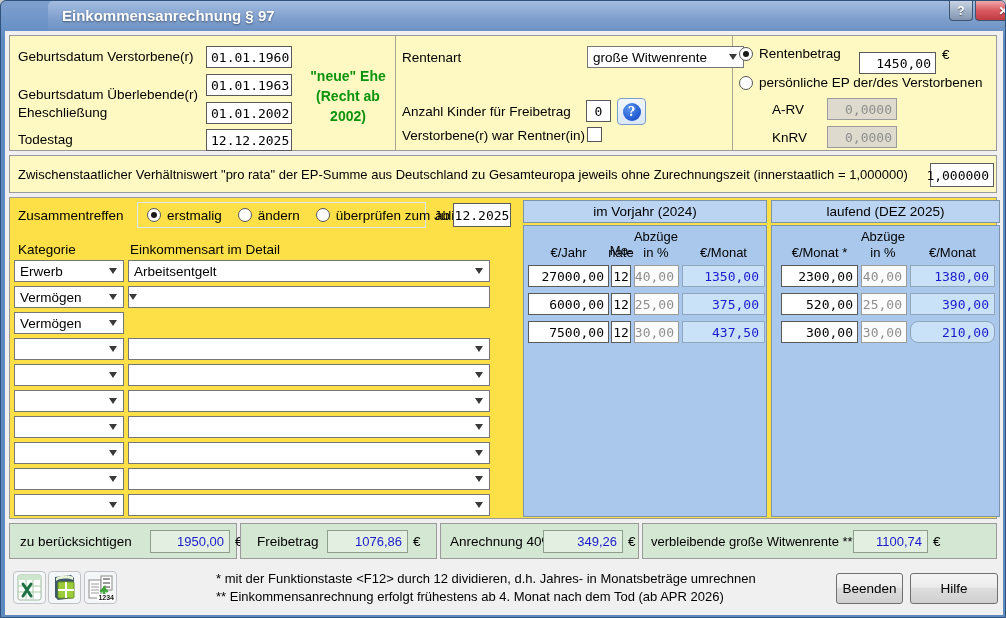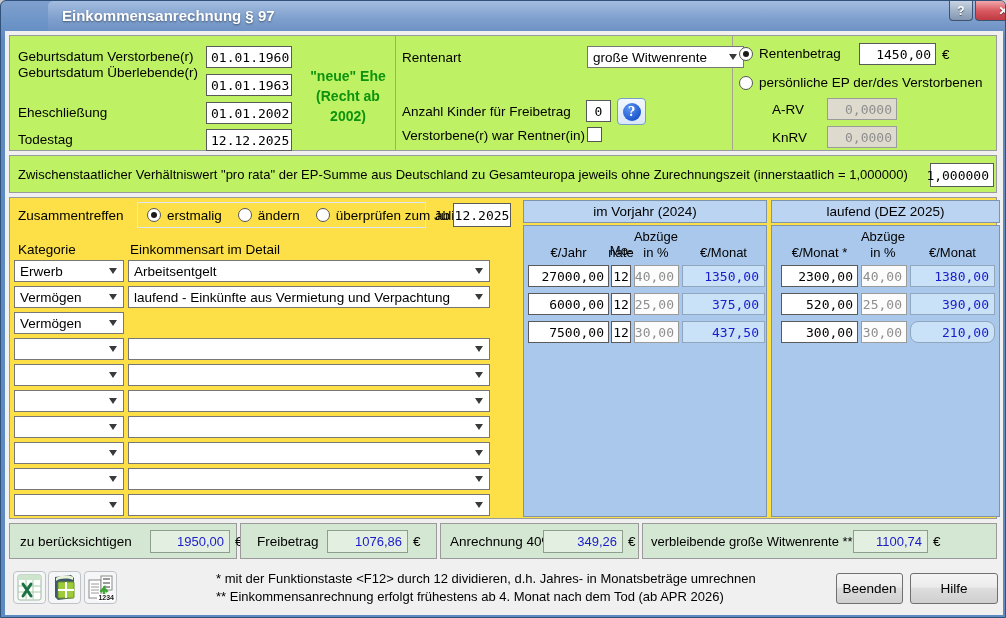--- a/index.html
+++ b/index.html
@@ -11,21 +11,21 @@
        border-radius:5px 5px 0 0;margin-left:47px;}
   .title-text{position:absolute;left:14px;top:6px;color:#fff;font-size:15px;font-weight:bold;
        text-shadow:0 1px 2px rgba(0,0,0,.45);white-space:nowrap;}
   .tb-btn{position:absolute;top:0;height:20px;box-sizing:border-box;border:1px solid #3E5370;border-top:none;
        border-radius:0 0 4px 4px;display:flex;align-items:center;justify-content:center;color:#fff;
        font-size:12px;font-weight:bold;text-shadow:0 1px 1px rgba(0,0,0,.5);cursor:default;}
   .help-btn{left:901px;width:24px;background:linear-gradient(#C9D4E4,#9FB0C6 55%,#8496B0);}
   .close-btn{left:927px;width:57px;background:linear-gradient(#F0A8AC,#DA5A61 50%,#C03A42);}
   .content{position:absolute;left:4px;top:30px;width:998px;height:584px;background:#F0F0F0;}
   .panel{position:absolute;box-sizing:border-box;border:1px solid #9a9a9a;}
-  .tan-bg{background:#bef264;padding-left:16px;}
+  .tan-bg{background:#fef9c3;padding-left:16px;}
   .blue-bg{background:#fde047;}
   .band{position:absolute;box-sizing:border-box;background:#BAD4F1;border:1px solid #7E94AC;
         display:flex;align-items:center;justify-content:center;font-size:13.5px;color:#000;text-align:center;}
   .bluepanel{position:absolute;box-sizing:border-box;background:#A9C8EC;border:1px solid #7E94AC;}
   .vdiv{position:absolute;top:0;bottom:0;width:1px;background:#A8A48E;}
   .lbl{position:absolute;font-size:13.5px;color:#000;white-space:nowrap;}
   .small-lbl{font-size:13px;}
   .field{position:absolute;box-sizing:border-box;background:#fff;border:1px solid #5a5a5a;
         font-family:"DejaVu Sans Mono",monospace;font-size:13px;color:#000;
         display:flex;align-items:center;height:22px;}
@@ -86,21 +86,21 @@
   </div>
 
   <div class="content">
 
     <div class="panel tan-bg" style="left:4px;top:4px;width:988px;height:116px;">
       <div class="vdiv" style="left:385px;"></div>
       <div class="vdiv" style="left:722px;"></div>
 
       <span class="lbl" style="left:8px;top:13px;">Geburtsdatum Verstorbene(r)</span>
       <div class="field left" style="left:196px;top:10px;width:86px;">01.01.1960</div>
-      <span class="lbl" style="left:8px;top:29px;">Geburtsdatum Überlebende(r)</span>
+      <span class="lbl" style="left:8px;top:51px;">Geburtsdatum Überlebende(r)</span>
       <div class="field left" style="left:196px;top:38px;width:86px;">01.01.1963</div>
       <span class="lbl" style="left:8px;top:69px;">Eheschließung</span>
       <div class="field left" style="left:196px;top:66px;width:86px;">01.01.2002</div>
       <span class="lbl" style="left:8px;top:96px;">Todestag</span>
       <div class="field left" style="left:196px;top:93px;width:86px;">12.12.2025</div>
 
       <div class="green-note">
         <div>"neue" Ehe</div>
         <div>(Recht ab</div>
         <div>2002)</div>
@@ -116,21 +116,21 @@
       <div class="qbtn" style="left:607px;top:62px;width:29px;height:27px;">
         <span class="qcircle">?</span>
       </div>
       <span class="lbl" style="left:392px;top:92px;">Verstorbene(r) war Rentner(in)</span>
       <div class="checkbox" style="left:577px;top:91px;"></div>
 
       <div class="radio-row" style="left:729px;top:10px;">
         <span class="radio checked"></span>
         <span class="rlabel">Rentenbetrag</span>
       </div>
-      <div class="field right" style="left:849px;top:7px;width:77px;">1450,00</div>
+      <div class="field right" style="left:849px;top:16px;width:77px;">1450,00</div>
       <span class="lbl" style="left:932px;top:11px;">€</span>
       <div class="radio-row" style="left:729px;top:39px;">
         <span class="radio"></span>
         <span class="rlabel">persönliche EP der/des Verstorbenen</span>
       </div>
       <span class="lbl" style="left:762px;top:66px;">A-RV</span>
       <div class="field right beige-disabled" style="left:817px;top:62px;width:70px;">0,0000</div>
       <span class="lbl" style="left:762px;top:94px;">KnRV</span>
       <div class="field right beige-disabled" style="left:817px;top:90px;width:70px;">0,0000</div>
     </div>
@@ -168,21 +168,20 @@
         </div>
       <div class="dd" style="left:118px;top:62px;width:362px;">
           <span class="dd-val">Arbeitsentgelt</span>
           <span class="dd-arrow"></span>
         </div>
       <div class="dd" style="left:4px;top:88px;width:110px;">
           <span class="dd-val">Vermögen</span>
           <span class="dd-arrow"></span>
         </div>
       <div class="dd" style="left:118px;top:88px;width:362px;">
-          <span class="dd-val">laufend - Einkünfte aus Vermietung und Verpachtung</span>
           <span class="dd-arrow"></span>
         </div>
       <div class="dd" style="left:4px;top:114px;width:110px;">
           <span class="dd-val">Vermögen</span>
           <span class="dd-arrow"></span>
         </div>
       <div class="dd" style="left:4px;top:140px;width:110px;">
           <span class="dd-val"></span>
           <span class="dd-arrow"></span>
         </div>

